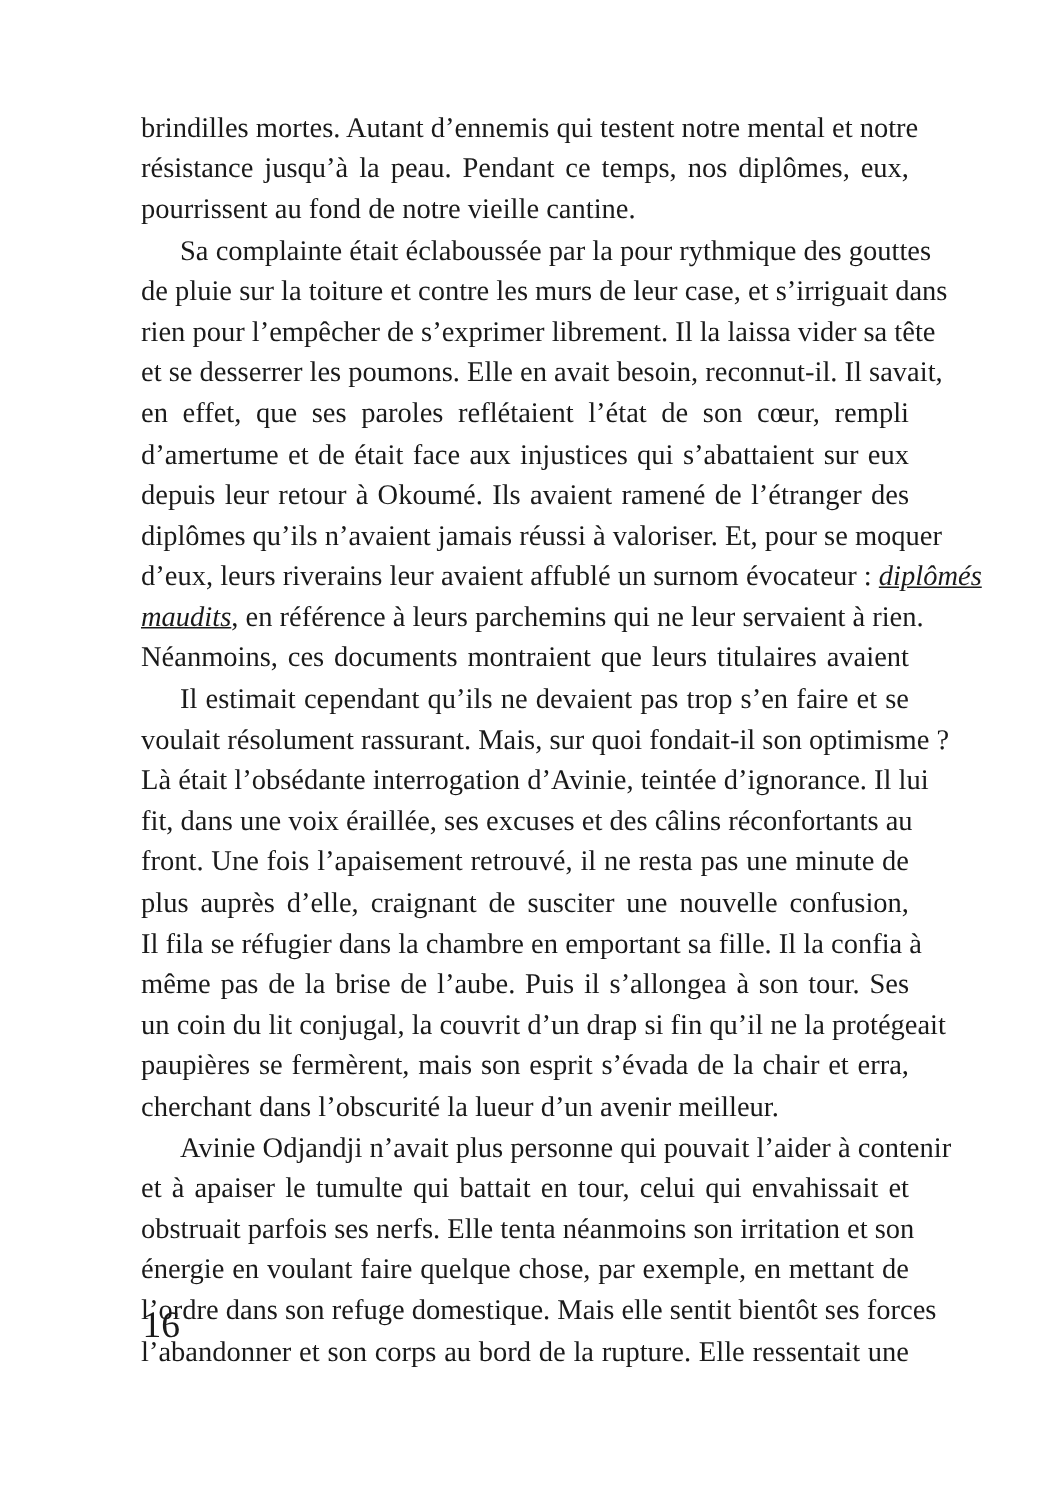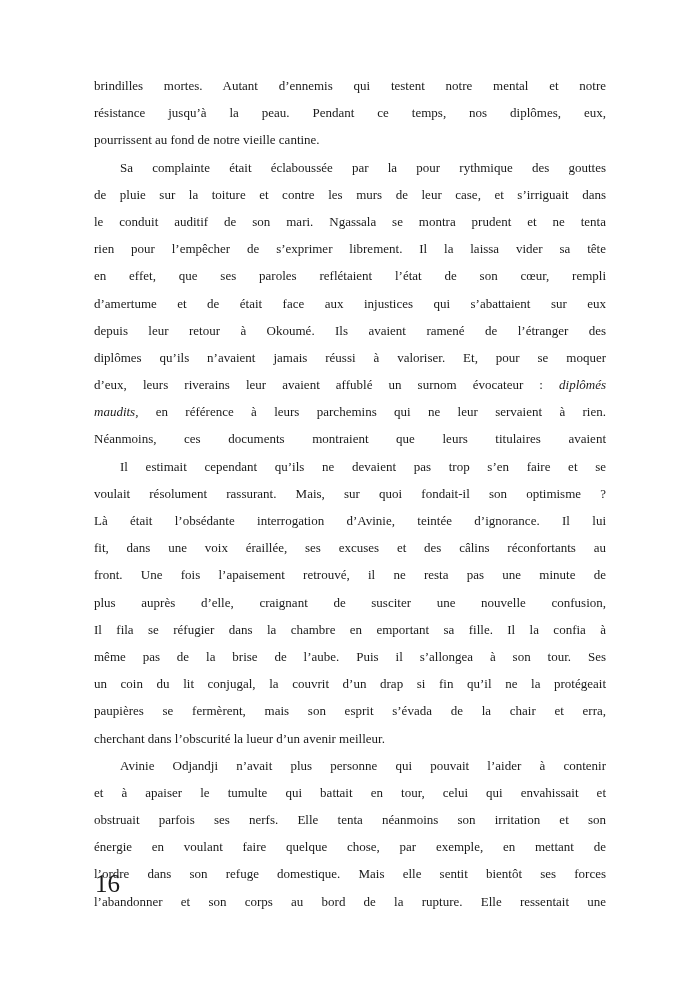--- a/index.html
+++ b/index.html
@@ -18,53 +18,54 @@
     .page {
       position: absolute;
       left: 94px;
       top: 72px;
       width: 512px;
     }
     .line {
       display: block;
       height: 27.2px;
       line-height: 27.2px;
-      font-size: 13px;
+      font-size: 19px;
       white-space: nowrap;
       text-align: justify;
       text-align-last: justify;
     }
     .line.last {
       text-align-last: left;
     }
     .line.indent {
       text-indent: 26px;
     }
     .line em {
       font-style: italic;
+      text-decoration: underline;
     }
     .page-number {
       position: absolute;
       left: 95px;
       top: 870px;
       font-size: 25px;
       line-height: 27px;
     }
   </style>
 </head>
 <body>
 
 <div class="page">
   <span class="line">brindilles mortes. Autant d’ennemis qui testent notre mental et notre</span>
   <span class="line">résistance jusqu’à la peau. Pendant ce temps, nos diplômes, eux,</span>
   <span class="line last">pourrissent au fond de notre vieille cantine.</span>
   <span class="line indent">Sa complainte était éclaboussée par la pour rythmique des gouttes</span>
   <span class="line">de pluie sur la toiture et contre les murs de leur case, et s’irriguait dans</span>
-  <span class="line">le conduit auditif de son mari. Ngassala se montra prudent et ne tenta</span>
   <span class="line">rien pour l’empêcher de s’exprimer librement. Il la laissa vider sa tête</span>
+  <span class="line">et se desserrer les poumons. Elle en avait besoin, reconnut-il. Il savait,</span>
   <span class="line">en effet, que ses paroles reflétaient l’état de son cœur, rempli</span>
   <span class="line">d’amertume et de était face aux injustices qui s’abattaient sur eux</span>
   <span class="line">depuis leur retour à Okoumé. Ils avaient ramené de l’étranger des</span>
   <span class="line">diplômes qu’ils n’avaient jamais réussi à valoriser. Et, pour se moquer</span>
   <span class="line"><span>d’eux, leurs riverains leur avaient affublé un surnom évocateur : </span><em>diplômés</em></span>
   <span class="line"><em>maudits</em><span>, en référence à leurs parchemins qui ne leur servaient à rien.</span></span>
   <span class="line">Néanmoins, ces documents montraient que leurs titulaires avaient</span>
   <span class="line indent">Il estimait cependant qu’ils ne devaient pas trop s’en faire et se</span>
   <span class="line">voulait résolument rassurant. Mais, sur quoi fondait-il son optimisme ?</span>
   <span class="line">Là était l’obsédante interrogation d’Avinie, teintée d’ignorance. Il lui</span>

